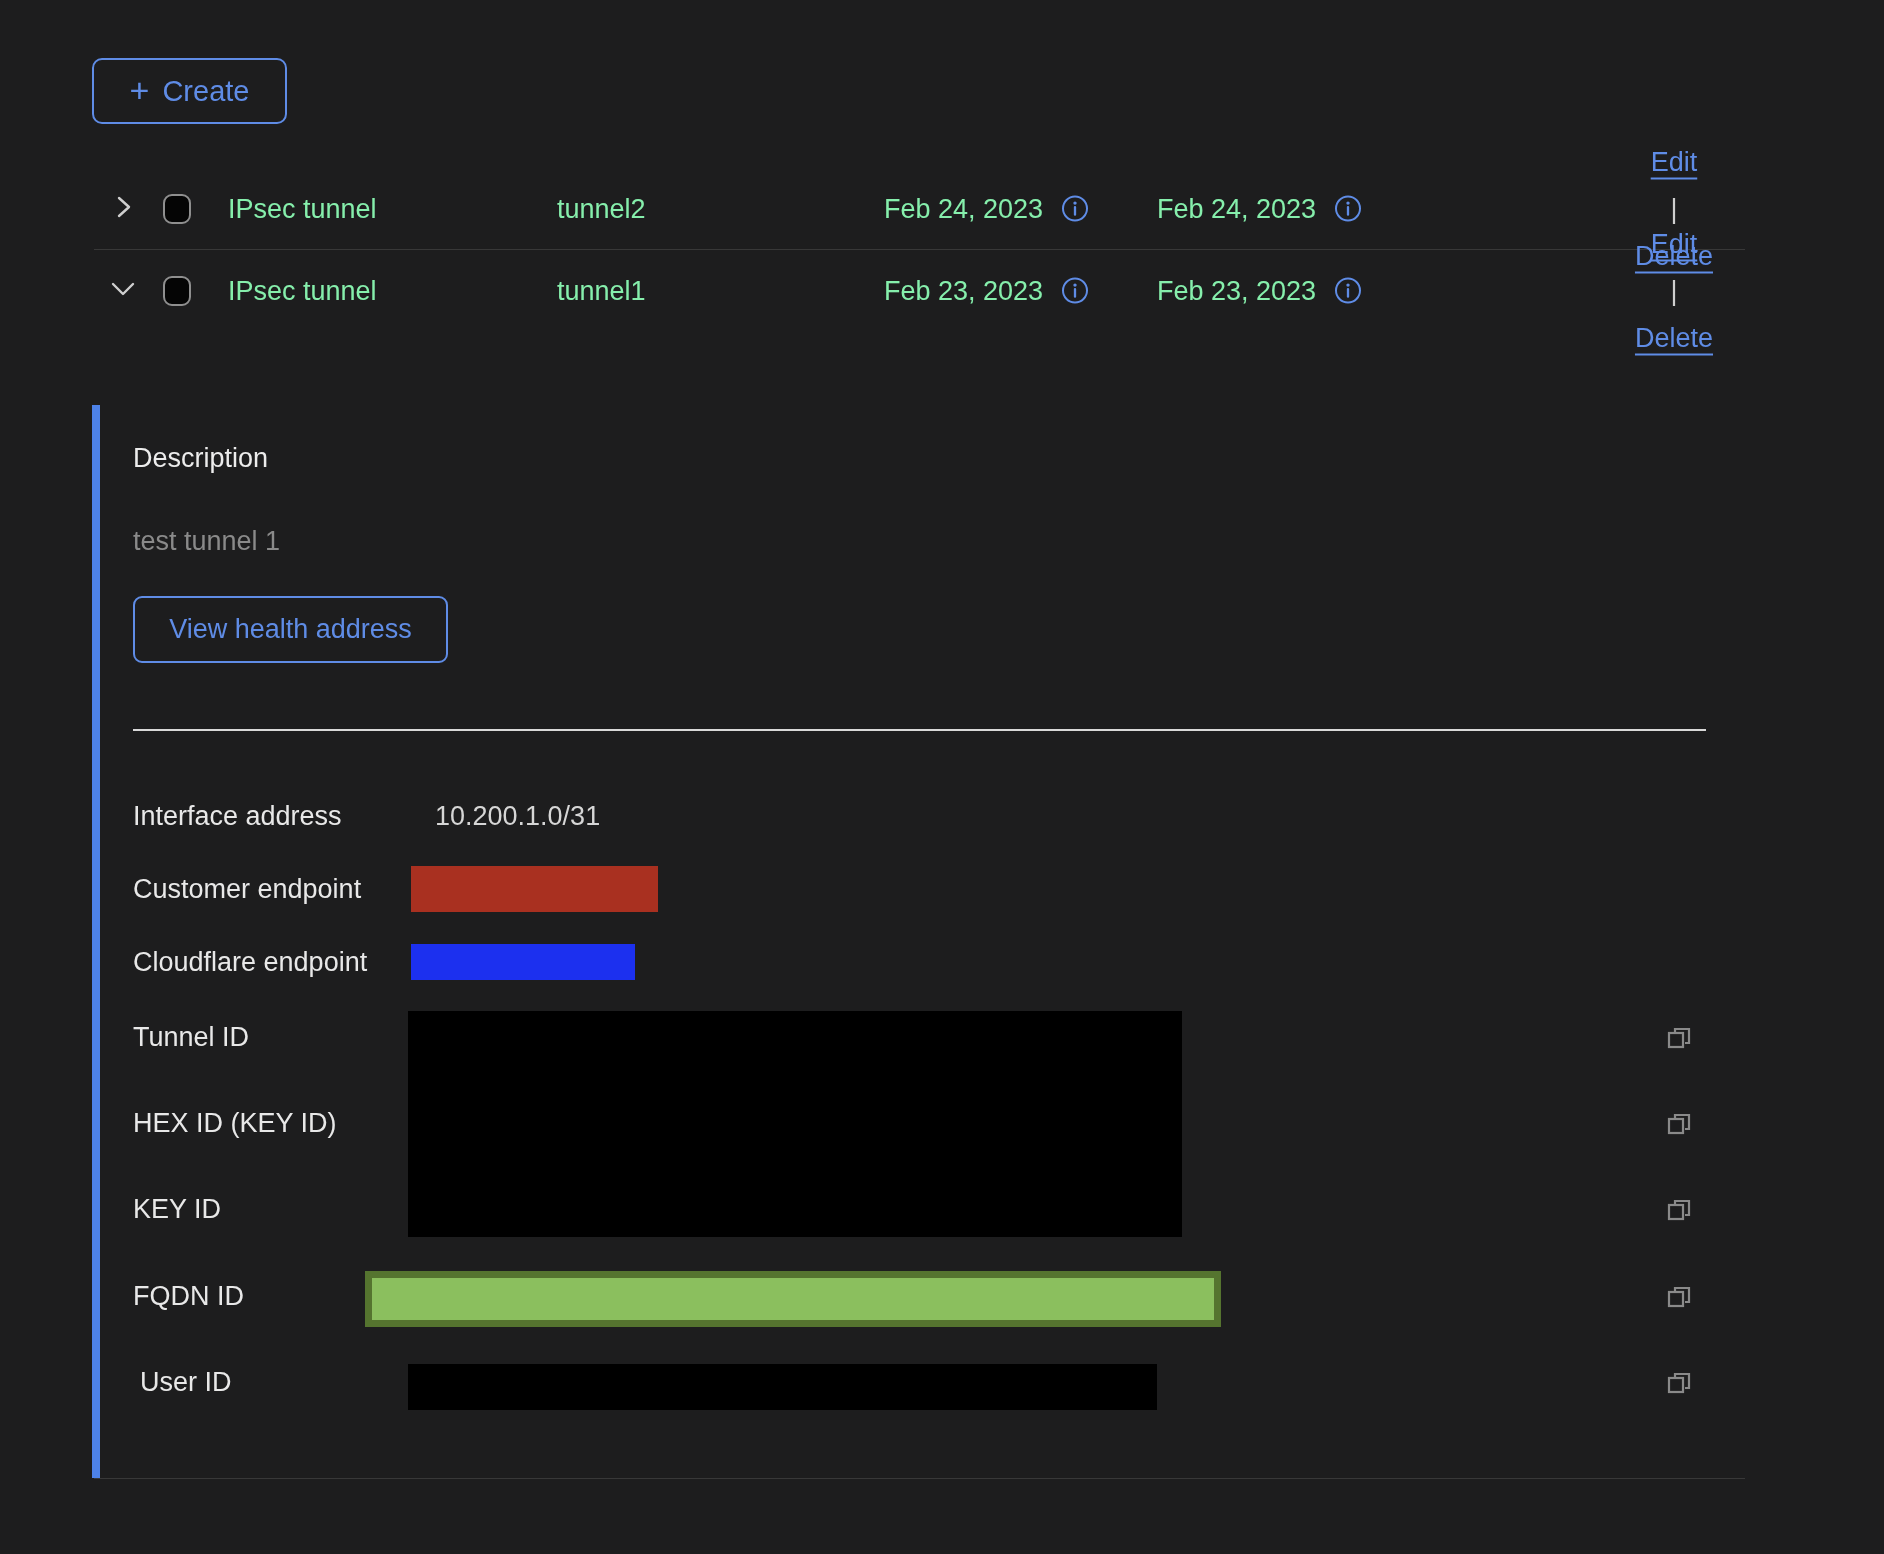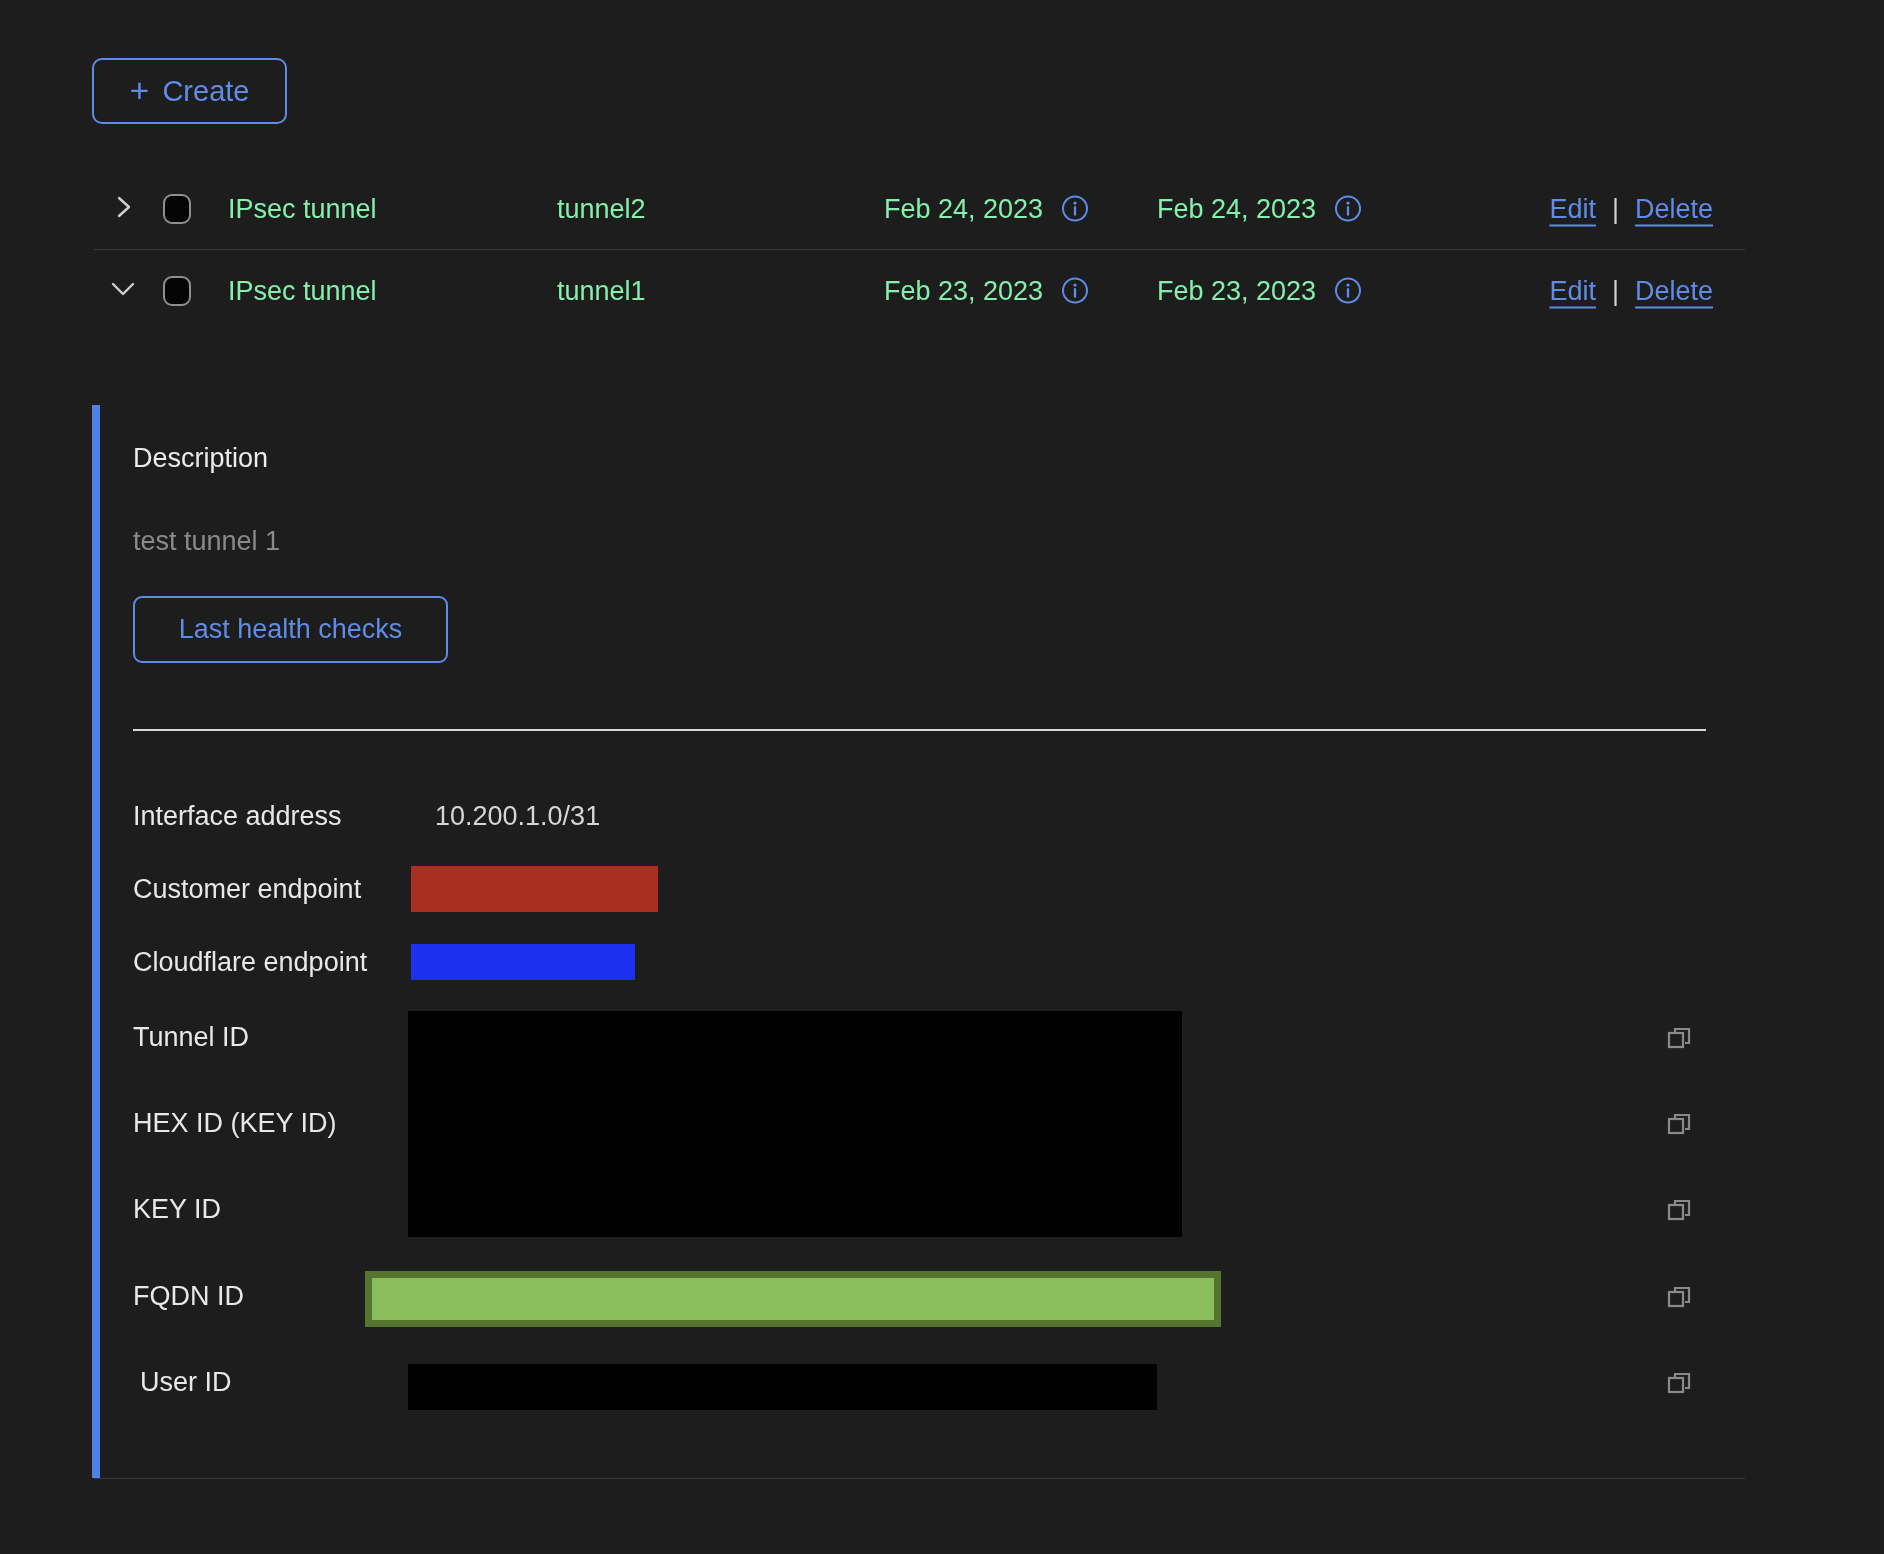--- a/index.html
+++ b/index.html
@@ -32,21 +32,21 @@
   .t2{height:81px;}
   .cell{position:absolute;top:50%;transform:translateY(-50%);white-space:nowrap;}
   .hcell{font-weight:700;font-size:27px;color:#ececec;}
   .bcell{font-size:27px;color:#86efac;}
   .c-expand{left:11px;width:36px;text-align:center;}
   .c-check{left:69px;}
   .c-type{left:134px;}
   .c-name{left:463px;}
   .c-created{left:790px;}
   .c-modified{left:1063px;}
-  .c-actions{right:32px;display:flex;align-items:center;gap:16px;font-size:27px;}
+  .c-actions{right:32px;display:flex;align-items:center;gap:16px;font-size:27px;flex-direction:column;}
   .datecell{display:flex;align-items:center;gap:18px;}
 
   .checkbox{
     width:28px;height:30px;border:2px solid #8f8f8f;border-radius:9px;
     background:#050505;box-sizing:border-box;cursor:pointer;
   }
   .link{color:#5f8ce6;text-decoration:underline;text-underline-offset:7px;cursor:pointer;}
   .pipe{color:#cfcfcf;}
   .chev-btn{background:none;border:none;padding:0;cursor:pointer;line-height:0;}
 
@@ -166,21 +166,21 @@
     </div>
   </div>
 </div>
 
 <div class="abs expander-bar"></div>
 
 <div class="abs desc-label">Description</div>
 <div class="abs desc-value">test tunnel 1</div>
 
 <button class="abs health-btn">
-  <span>Last health checks</span>
+  <span>View health address</span>
 </button>
 
 <div class="abs panel-divider"></div>
 
 <div class="abs dlabel" style="left:133px;top:801px;">Interface address</div>
 <div class="abs dvalue" style="left:435px;top:801px;">10.200.1.0/31</div>
 
 <div class="abs dlabel" style="left:133px;top:874px;">Customer endpoint</div>
 <div class="abs redact r-red"></div>
 

